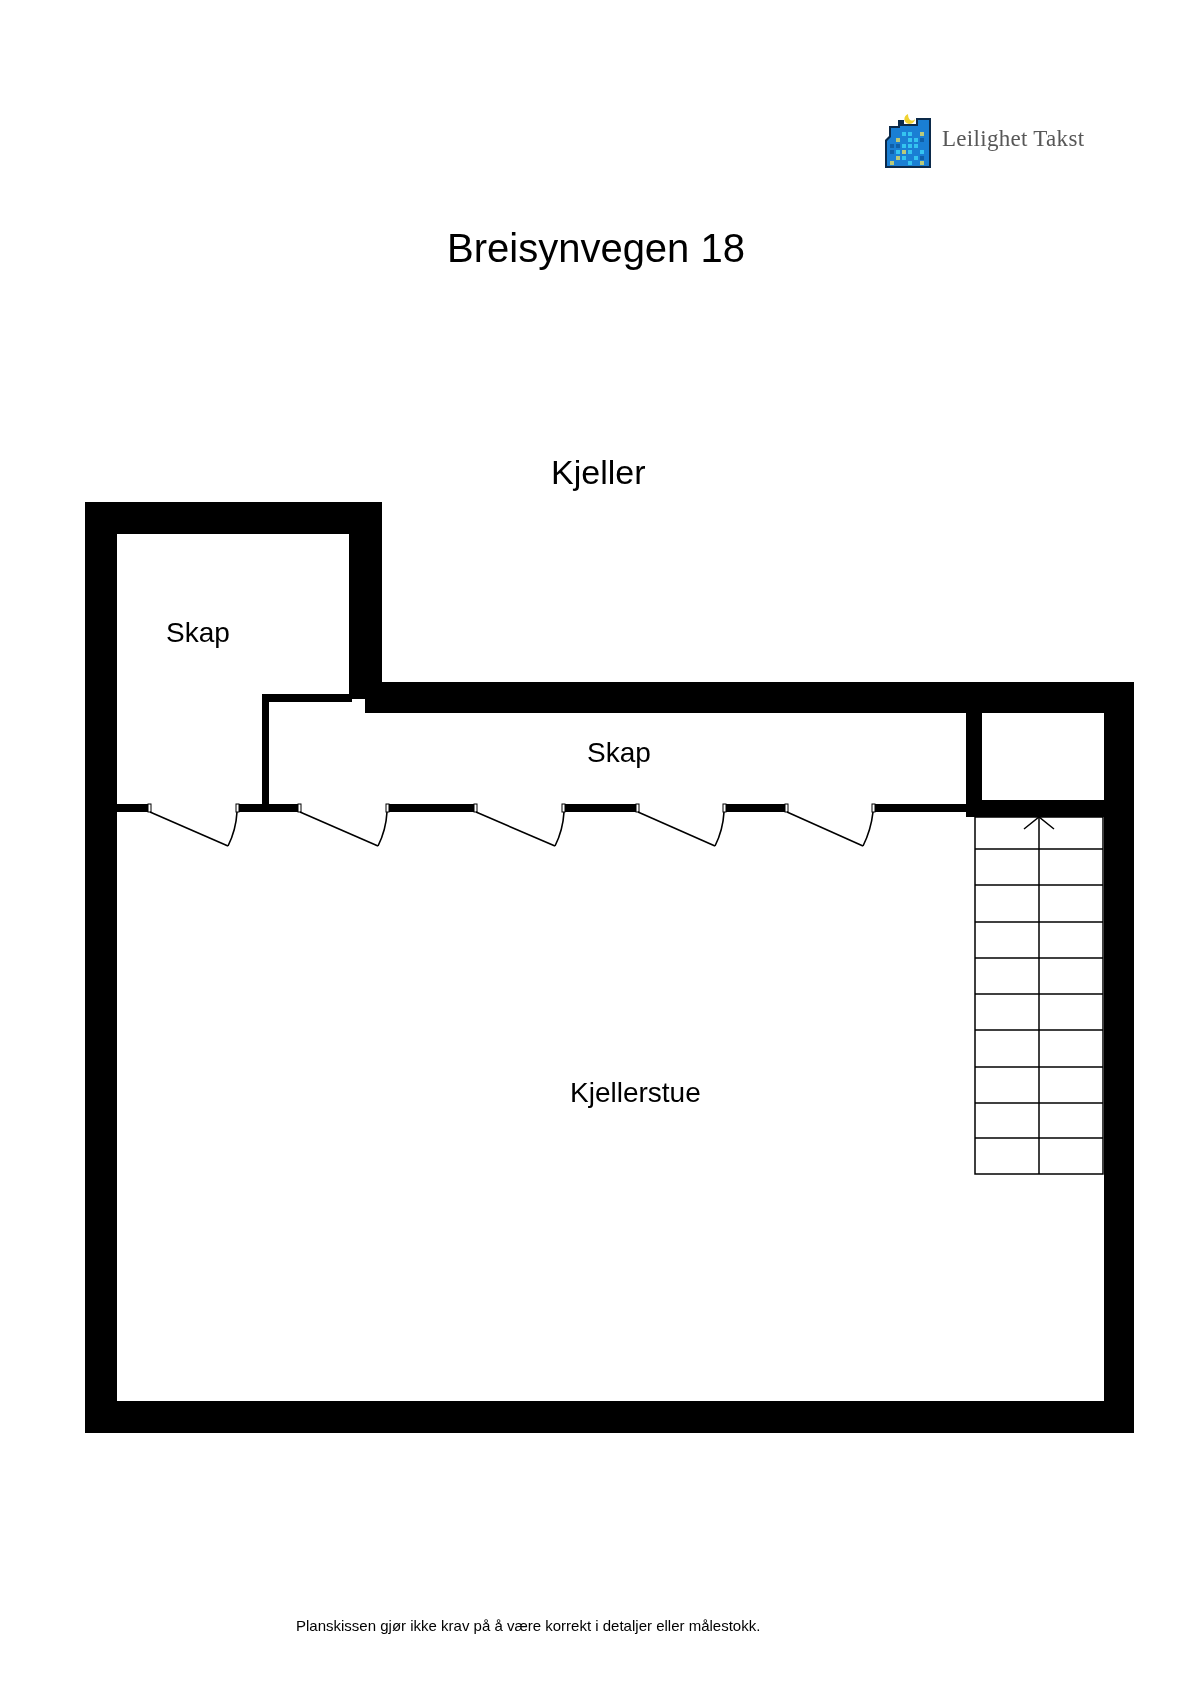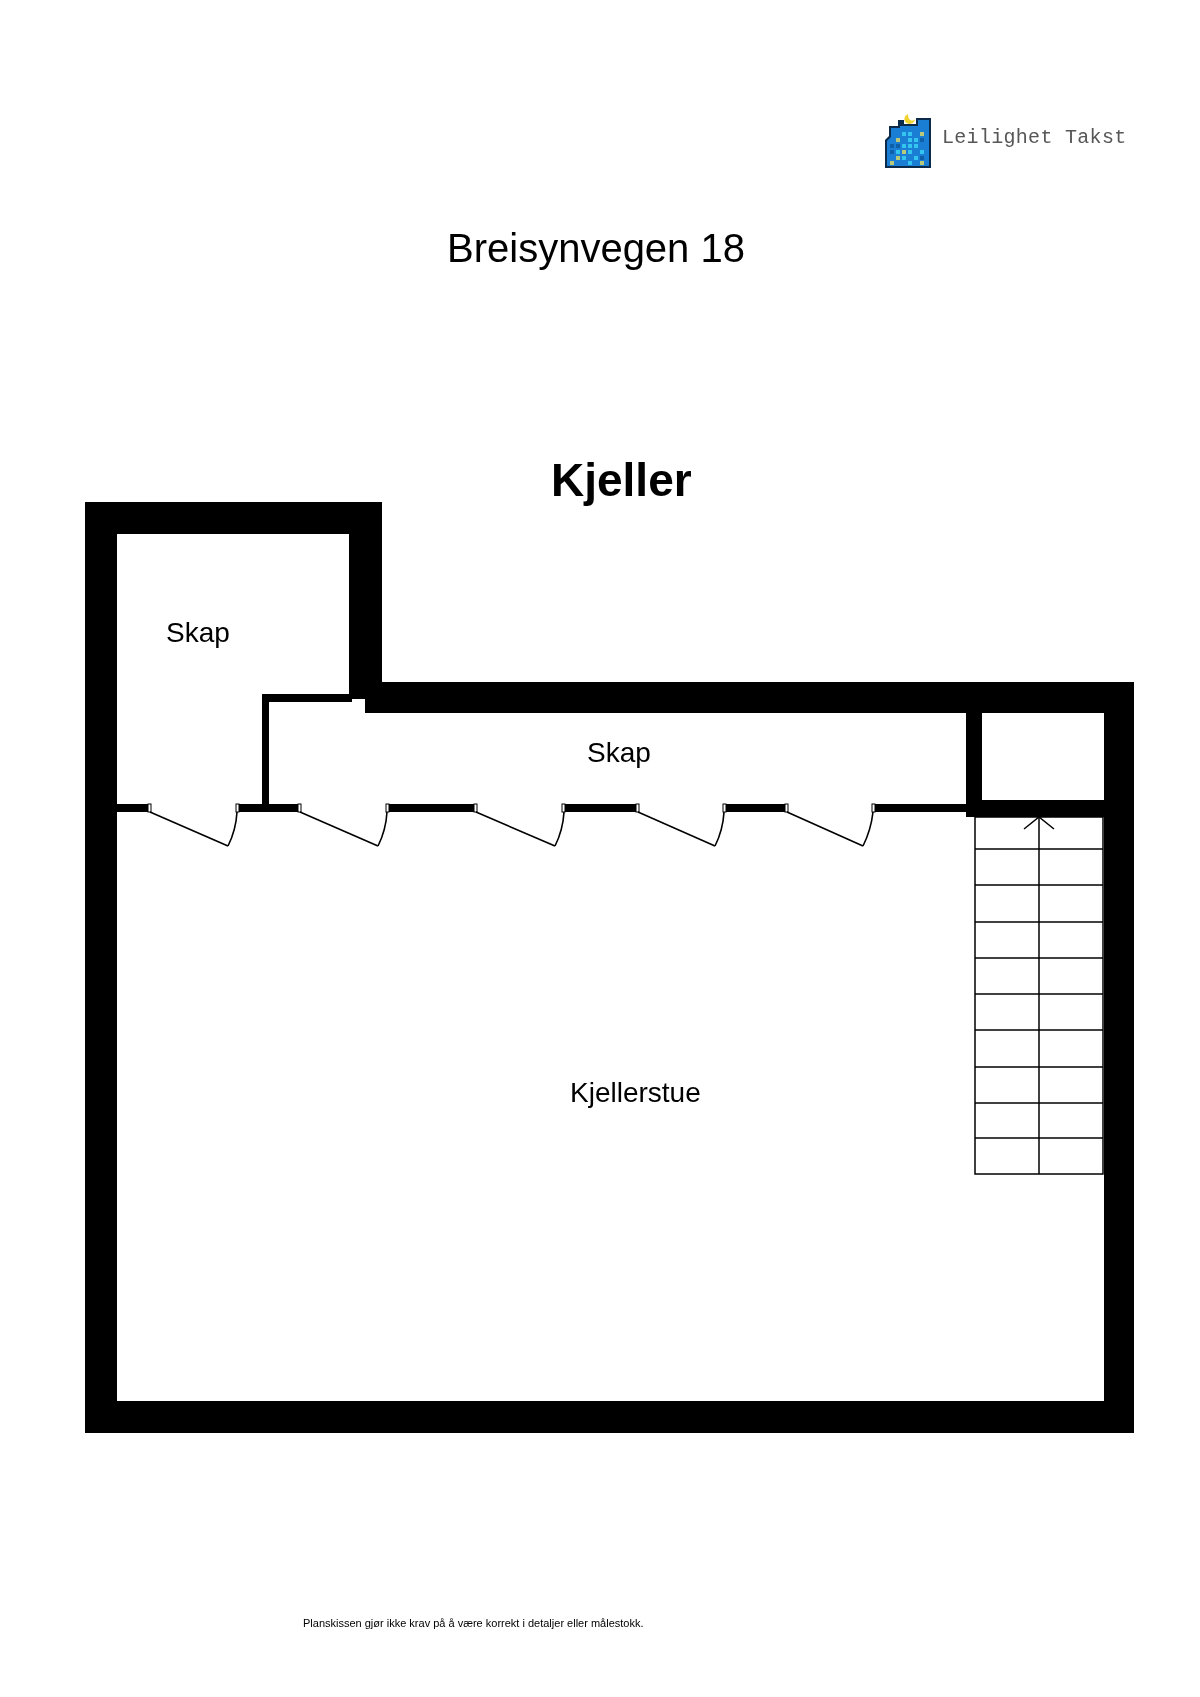--- a/index.html
+++ b/index.html
@@ -1,25 +1,25 @@
 <!DOCTYPE html>
 <html><head>
 <meta charset="utf-8">
 <style>
   html, body { margin: 0; padding: 0; background: #ffffff; }
   body { width: 1200px; height: 1697px; position: relative; overflow: hidden;
          font-family: "Liberation Sans", sans-serif; color: #000; }
   .abs { position: absolute; white-space: nowrap; }
   .logo { position: absolute; left: 882px; top: 114px; width: 270px; height: 58px; }
-  .logo-text { position: absolute; left: 60px; top: 12px; font-family: Liberation Mono, monospace;
-               font-size: 20px; color: #575757; letter-spacing: 0.3px; }
+  .logo-text { position: absolute; left: 60px; top: 12px; font-family: Liberation Serif, serif;
+               font-size: 23px; color: #575757; letter-spacing: 0.3px; }
   .title { left: 447px; top: 226px; font-size: 40px; }
-  .floor-label { left: 551px; top: 453px; font-size: 46px; font-weight: bold; }
+  .floor-label { left: 551px; top: 453px; font-size: 34px; }
   .room-label { font-size: 28px; }
-  .footer { left: 303px; top: 1617px; font-size: 11px; }
+  .footer { left: 296px; top: 1617px; font-size: 15px; }
   svg.plan { position: absolute; left: 0; top: 0; }
 </style>
 </head>
 <body>
 
 <div class="logo">
   <svg width="52" height="56" viewBox="0 0 52 56">
 
     <path d="M3 54 L3 26 L7 22 L7 12 L16 12 L16 6 L22 6 L22 10 L34 10 L34 4 L49 4 L49 54 Z" fill="#0c2a4a"></path>
     <path d="M5 52 L5 27 L9 23 L9 14 L18 14 L18 12 L36 12 L36 6 L47 6 L47 52 Z" fill="#1a7fd4"></path>

